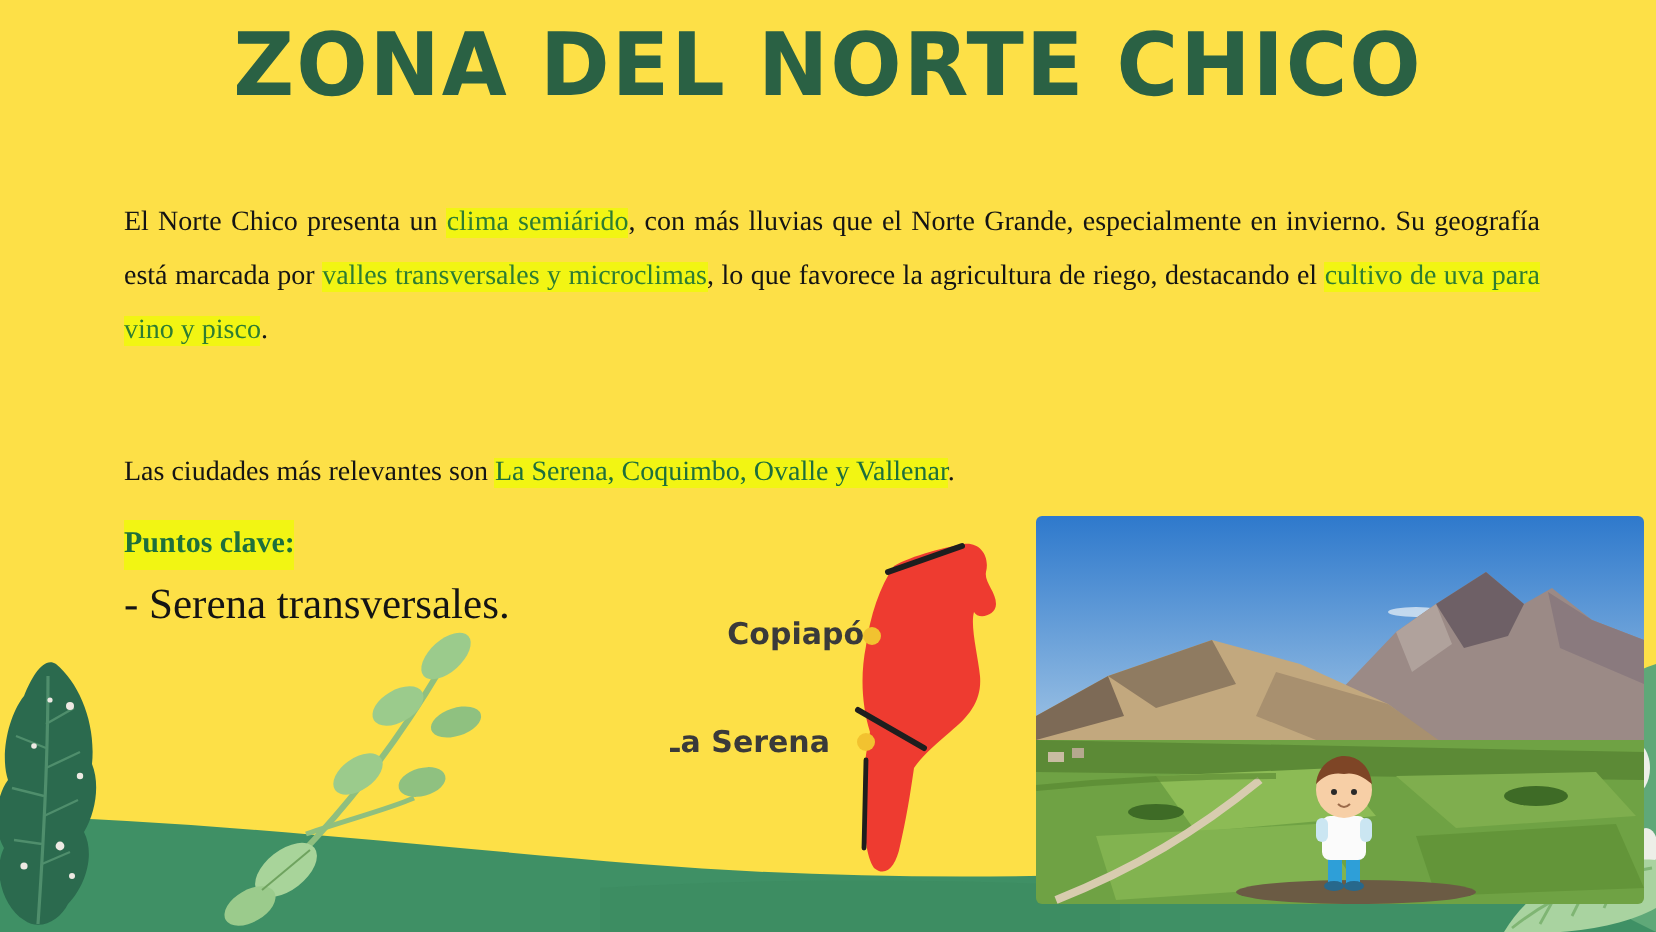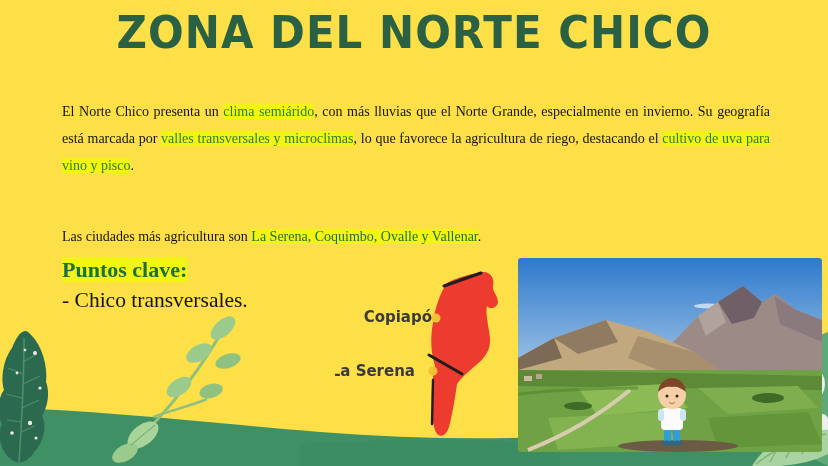--- a/index.html
+++ b/index.html
@@ -34,21 +34,21 @@
   .para2{top:206px;text-align:left;}
   .seg-hl{background:#F2F513;color:#2E7D32;}
   .seg-hlb{background:#F2F513;color:#1E6F3C;font-weight:normal;}
   .keypoints{
     position:absolute;left:62px;top:257px;width:330px;z-index:6;
     font-size:21.5px;color:#141414;
   }
   .kp-heading{
     display:inline-block;
     background:#F2F513;color:#1E6F3C;
-    font-weight:bold;font-size:22px;line-height:25px;
+    font-weight:bold;font-size:15px;line-height:25px;
   }
   .kp-bullet{line-height:26px;}
   .kp-list{margin-top:4px;}
   .layer{position:absolute;}
   .footer-wave{left:0;top:400px;z-index:1;}
   .branch-leaves{left:95px;top:295px;z-index:2;}
   .dark-leaf{left:-10px;top:328px;z-index:3;}
   .right-leaf{left:786px;top:332px;z-index:2;}
   .br-leaf{left:750px;top:424px;z-index:3;}
   .map{left:335px;top:258px;z-index:4;}
@@ -60,26 +60,26 @@
 </style>
 </head>
 <body>
 
 <div class="slide">
 
   <div class="title">ZONA DEL NORTE CHICO</div>
 
   <div class="para para1"><span>El Norte Chico presenta un </span><span class="seg-hl">clima semiárido</span><span>, con más lluvias que el Norte Grande, especialmente en invierno. Su geografía está marcada por </span><span class="seg-hl">valles transversales y microclimas</span><span>, lo que favorece la agricultura de riego, destacando el </span><span class="seg-hl">cultivo de uva para vino y pisco</span><span>.</span></div>
 
-  <div class="para para2"><span>Las ciudades más agricultura son </span><span class="seg-hlb">La Serena, Coquimbo, Ovalle y Vallenar</span><span>.</span></div>
+  <div class="para para2"><span>Las ciudades más relevantes son </span><span class="seg-hlb">La Serena, Coquimbo, Ovalle y Vallenar</span><span>.</span></div>
 
   <div class="keypoints">
     <span class="kp-heading">Puntos clave:</span>
     <div class="kp-list">
-      <div class="kp-bullet">- Chico transversales.</div>
+      <div class="kp-bullet">- Serena transversales.</div>
     </div>
   </div>
 
   <svg class="layer footer-wave" width="828" height="66" viewBox="0 0 828 66">
     <path d="M0,8 C100,10 200,22 320,32 C420,40 520,40 620,34 C700,29 770,24 828,22 L828,66 L0,66 Z" fill="#3F9065"></path>
     <path d="M300,44 C400,38 500,40 560,44 L560,66 L300,66 Z" fill="#3B8A60" opacity="0.5"></path>
   </svg>
 
   <svg class="layer branch-leaves" width="160" height="171" viewBox="0 0 160 171">
     <path d="M20,165 C50,140 88,102 125,40" stroke="#8FBF7F" stroke-width="3" fill="none"></path>

